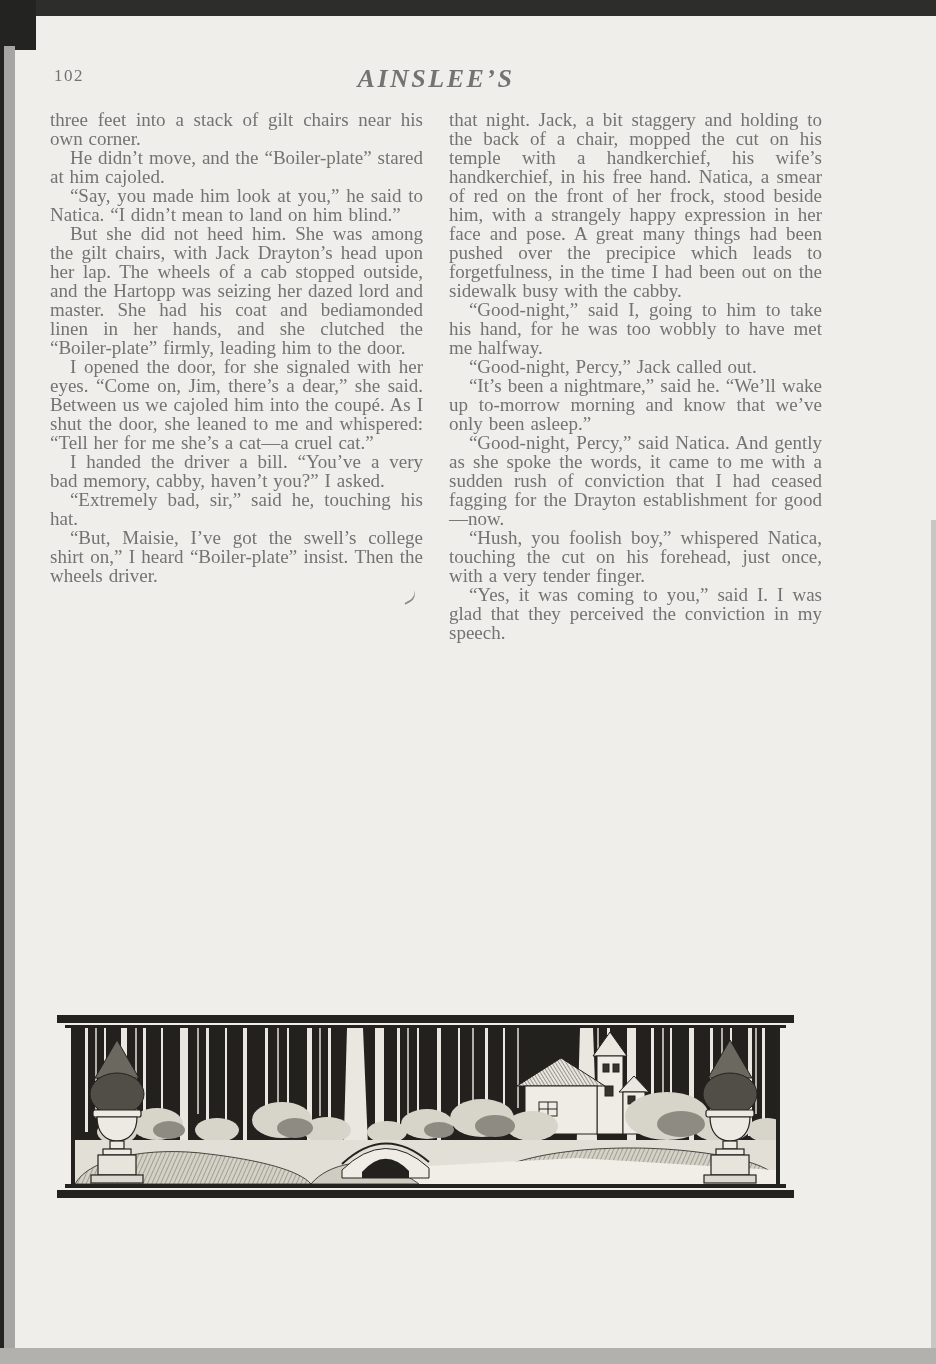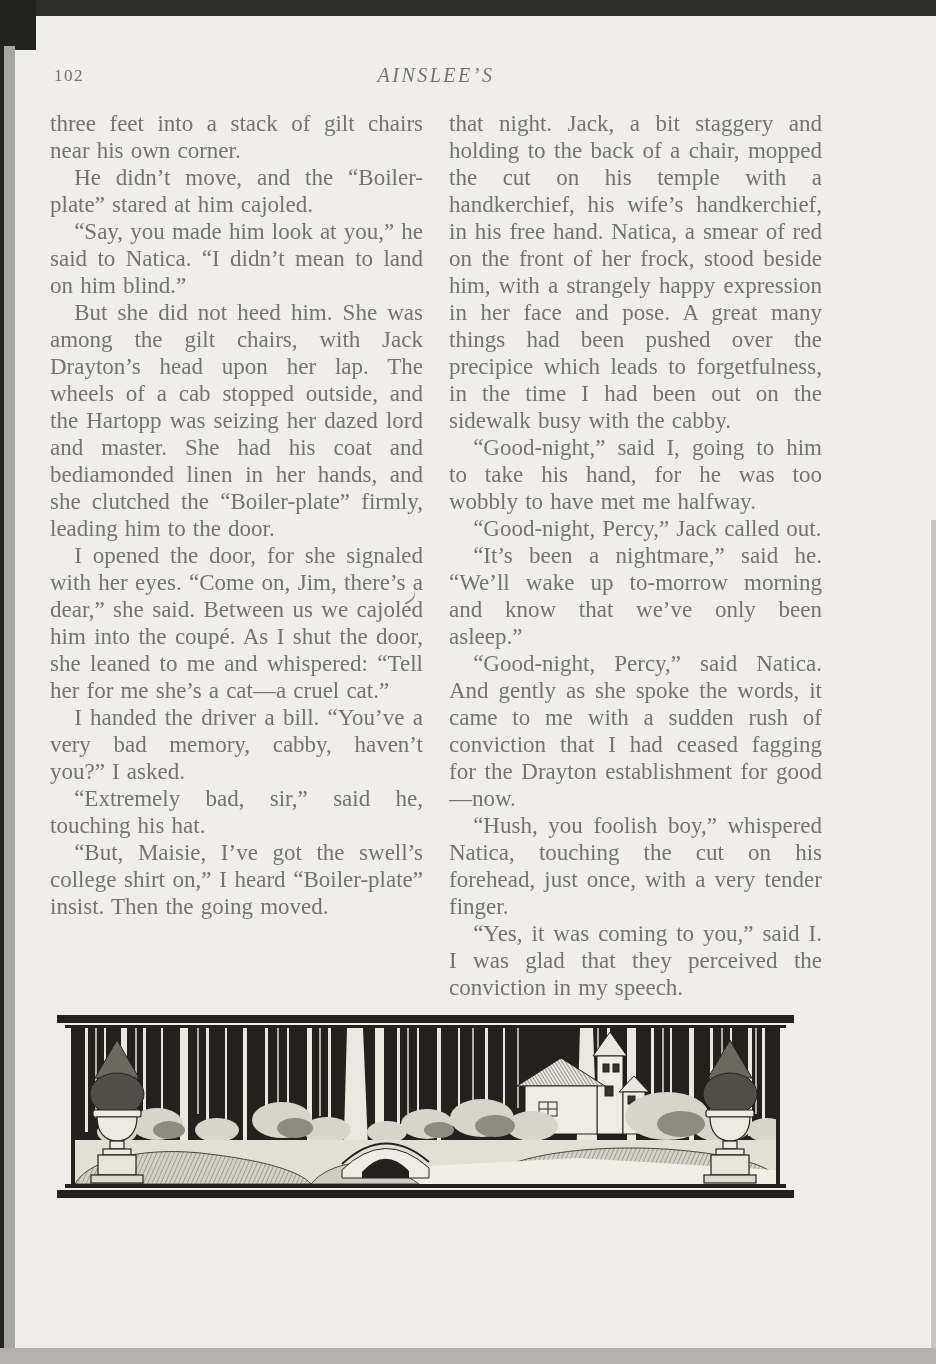--- a/index.html
+++ b/index.html
@@ -22,30 +22,30 @@
     border-bottom:2px solid #8b8a85; border-radius:0 0 14px 0; transform:rotate(-28deg);
   }
   
   .running-head { position:absolute; left:50px; top:64px; width:772px; height:26px; }
   .folio {
     position:absolute; left:4px; top:2px;
     font-size:17px; letter-spacing:1.5px;
   }
   .title {
     position:absolute; left:0; right:0; text-align:center;
-    font-style:italic; font-size:20px; letter-spacing:2.5px; font-weight:400;
+    font-style:italic; font-size:26px; letter-spacing:2.5px; font-weight:700;
   }
   
   .columns {
     position:absolute; left:50px; top:110px; width:772px;
     display:flex; gap:26px;
   }
   .col { width:373px; }
   .col p {
-    font-size:23px; line-height:27px; text-align:justify;
+    font-size:19px; line-height:19px; text-align:justify;
     text-indent:1.05em; word-spacing:0.06em;
   }
   .col p.cont { text-indent:0; }
   
   .illus { position:absolute; left:57px; top:1012px; }
 </style>
 </head>
 <body>
 
 <div class="scan">
@@ -57,21 +57,21 @@
 
   <div class="columns">
     <div class="col">
       <p class="cont">three feet into a stack of gilt chairs near his own corner.</p>
       <p>He didn’t move, and the “Boiler-plate” stared at him cajoled.</p>
       <p>“Say, you made him look at you,” he said to Natica.  “I didn’t mean to land on him blind.”</p>
       <p>But she did not heed him.  She was among the gilt chairs, with Jack Drayton’s head upon her lap.  The wheels of a cab stopped outside, and the Hartopp was seizing her dazed lord and master.  She had his coat and bediamonded linen in her hands, and she clutched the “Boiler-plate” firmly, leading him to the door.</p>
       <p>I opened the door, for she signaled with her eyes.  “Come on, Jim, there’s a dear,” she said.  Between us we cajoled him into the coupé.  As I shut the door, she leaned to me and whispered: “Tell her for me she’s a cat—a cruel cat.”</p>
       <p>I handed the driver a bill.  “You’ve a very bad memory, cabby, haven’t you?” I asked.</p>
       <p>“Extremely bad, sir,” said he, touching his hat.</p>
-      <p>“But, Maisie, I’ve got the swell’s college shirt on,” I heard “Boiler-plate” insist.  Then the going moved.</p>
+      <p>“But, Maisie, I’ve got the swell’s college shirt on,” I heard “Boiler-plate” insist.  Then the wheels driver.</p>
     </div>
     <div class="col">
       <p class="cont">that night.  Jack, a bit staggery and holding to the back of a chair, mopped the cut on his temple with a handkerchief, his wife’s handkerchief, in his free hand.  Natica, a smear of red on the front of her frock, stood beside him, with a strangely happy expression in her face and pose.  A great many things had been pushed over the precipice which leads to forgetfulness, in the time I had been out on the sidewalk busy with the cabby.</p>
       <p>“Good-night,” said I, going to him to take his hand, for he was too wobbly to have met me halfway.</p>
       <p>“Good-night, Percy,” Jack called out.</p>
       <p>“It’s been a nightmare,” said he. “We’ll wake up to-morrow morning and know that we’ve only been asleep.”</p>
       <p>“Good-night, Percy,” said Natica. And gently as she spoke the words, it came to me with a sudden rush of conviction that I had ceased fagging for the Drayton establishment for good—now.</p>
       <p>“Hush, you foolish boy,” whispered Natica, touching the cut on his forehead, just once, with a very tender finger.</p>
       <p>“Yes, it was coming to you,” said I.  I was glad that they perceived the conviction in my speech.</p>
     </div>

